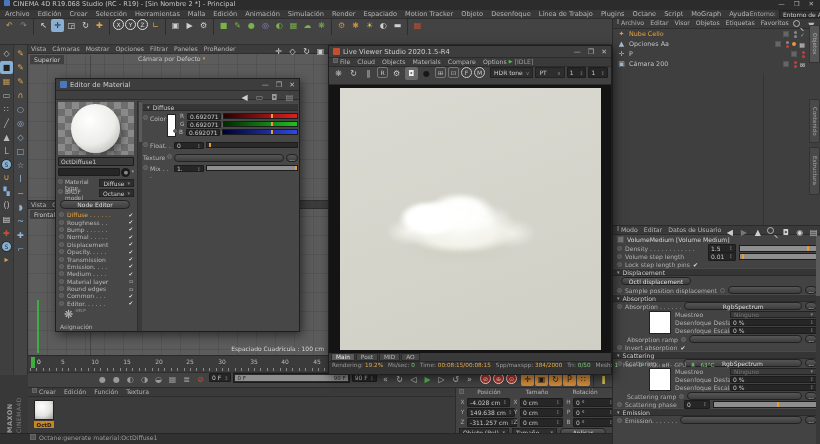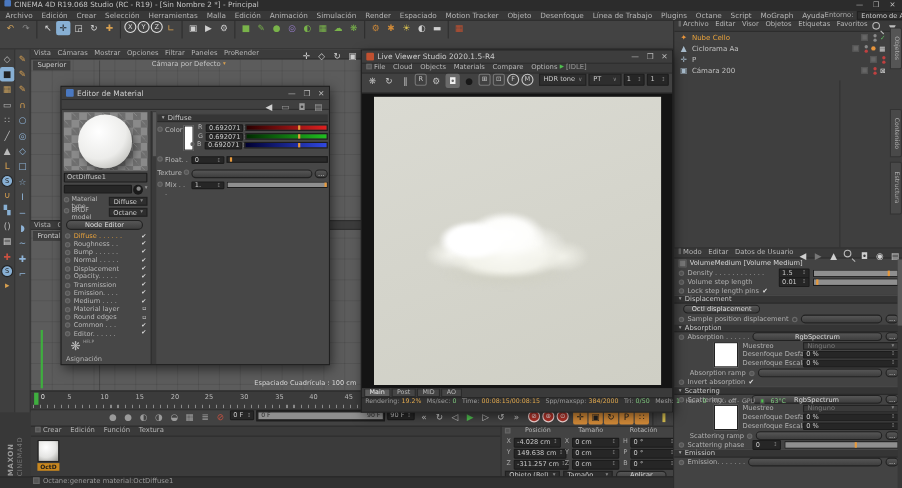--- a/index.html
+++ b/index.html
@@ -409,21 +409,21 @@
         <span style="color:#e8a23c">Nube Cello</span>
         <span style="margin-left:auto;width:6px;height:6px;background:#666;border:1px solid #555"></span>
         <span class="dotcol">
             <span class="dot" style="background:#8a8a8a"></span>
             <span class="dot" style="background:#8a8a8a"></span>
           </span>
         <span style="color:#5fc05f;font-size:6px">✓</span>
       </div>
       <div class="omrow">
         <span class="ic" style="width:9px;height:9px;color:#a8bccc;font-size:7px">▲</span>
-        <span>Ciclorama Aa</span>
+        <span>Opciones Aa</span>
         <span style="margin-left:auto;width:6px;height:6px;background:#666;border:1px solid #555"></span>
         <span class="dotcol">
             <span class="dot" style="background:#8a8a8a"></span>
             <span class="dot" style="background:#c04040"></span>
           </span>
         <span class="dot" style="background:#e8953c;width:4px;height:4px"></span>
         <span style="color:#ccc;font-size:6px">▦</span>
       </div>
       <div class="omrow">
         <span class="ic" style="width:9px;height:9px;color:#a8bccc;font-size:7px">✛</span>

